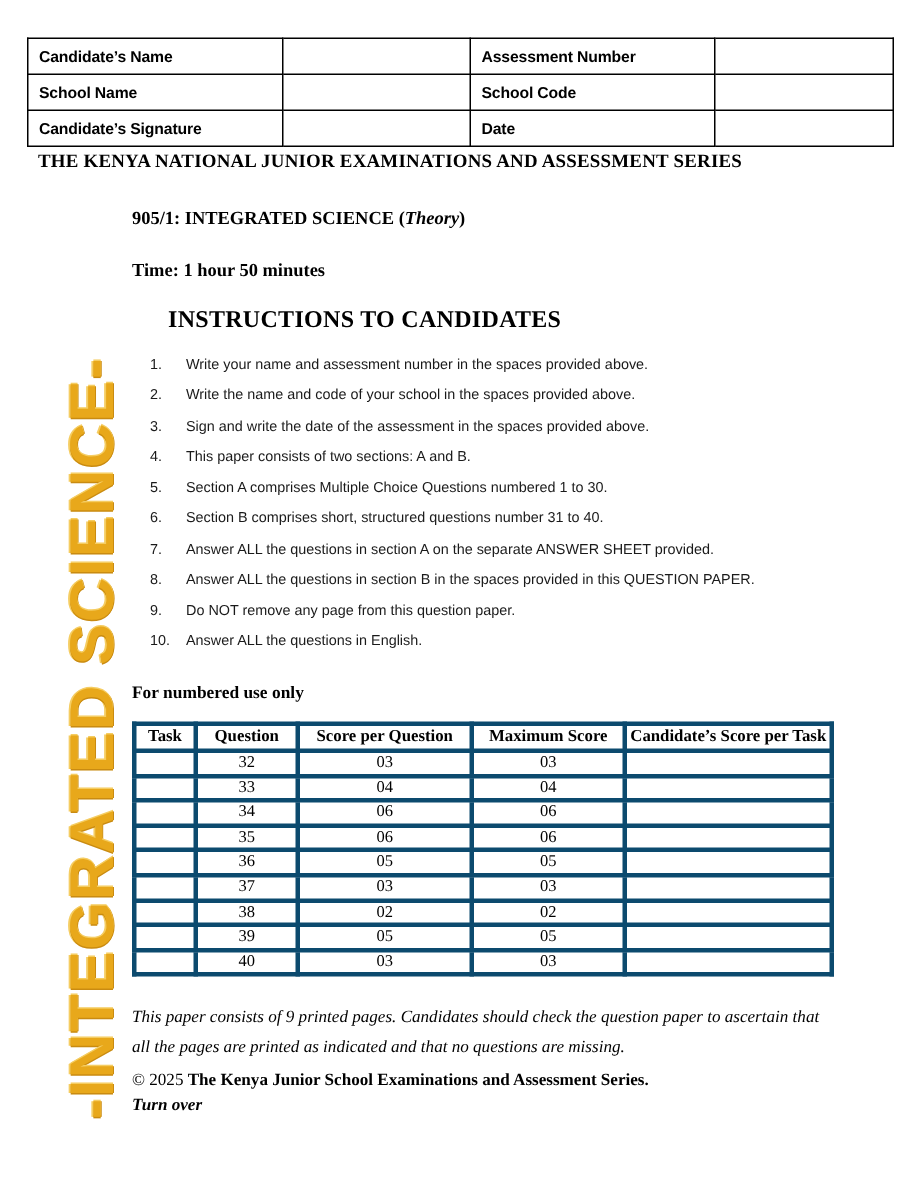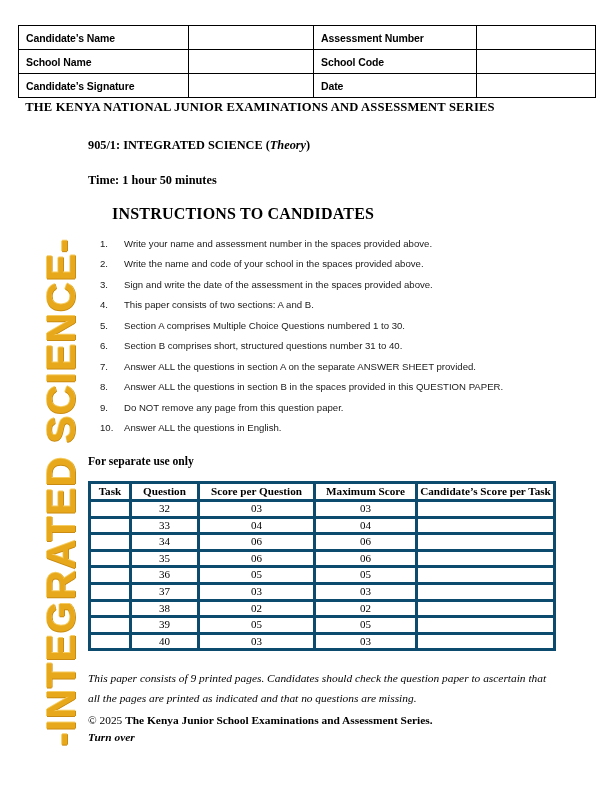--- a/index.html
+++ b/index.html
@@ -280,21 +280,21 @@
     <li>
       <span class="num">9.</span>
       <span class="txt">Do NOT remove any page from this question paper.</span>
     </li>
     <li>
       <span class="num">10.</span>
       <span class="txt">Answer ALL the questions in English.</span>
     </li>
   </ul>
 
-  <div class="official-heading">For separate use only</div>
+  <div class="official-heading">For numbered use only</div>
 
   <table class="score-table">
     <thead>
       <tr>
         <th class="col-task">Task</th>
         <th class="col-q">Question</th>
         <th class="col-spq">Score per Question</th>
         <th class="col-max">Maximum Score</th>
         <th class="col-cand">Candidate’s Score per Task</th>
       </tr>

